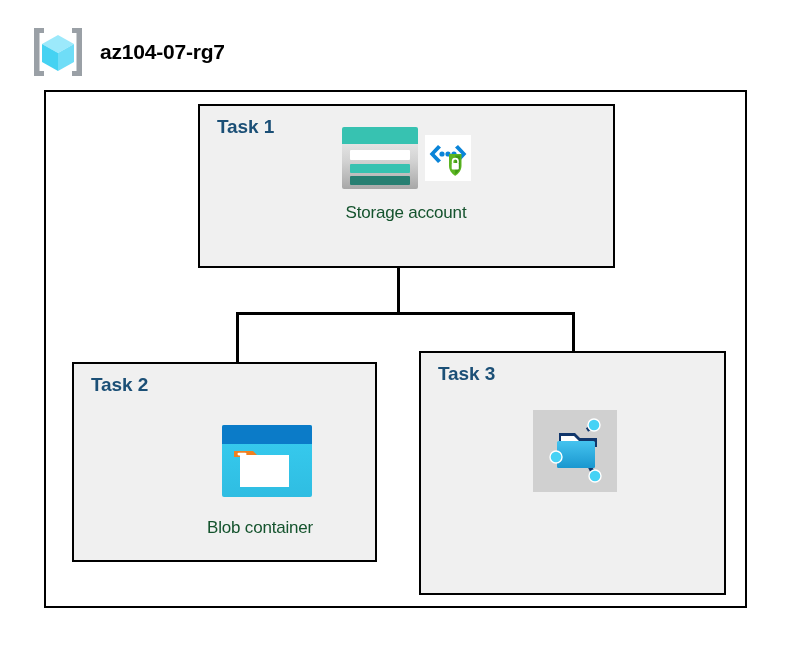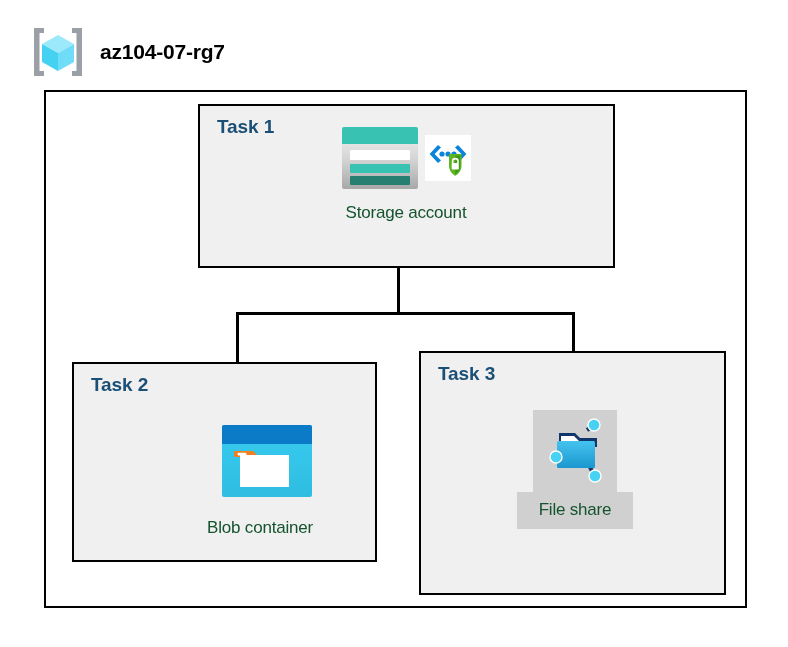--- a/index.html
+++ b/index.html
@@ -301,17 +301,16 @@
             <path d="M24 23 L37 23 L42 28 L56 28 L56 31 L24 31 Z" fill="#ffffff"></path>
 
             <rect x="20" y="28" width="38" height="27" rx="1.5" fill="url(#fsFolder)"></rect>
 
             <circle cx="57" cy="12" r="6" fill="#46d2f5" stroke="#ffffff" stroke-width="1.4"></circle>
             <circle cx="19" cy="44" r="6" fill="#46d2f5" stroke="#ffffff" stroke-width="1.4"></circle>
             <circle cx="58" cy="63" r="6" fill="#46d2f5" stroke="#ffffff" stroke-width="1.4"></circle>
           </svg>
         </span>
       </div>
-      <div class="node-caption">File share</div>
     </div>
   </div>
 
 </div>
 
 </body></html>

